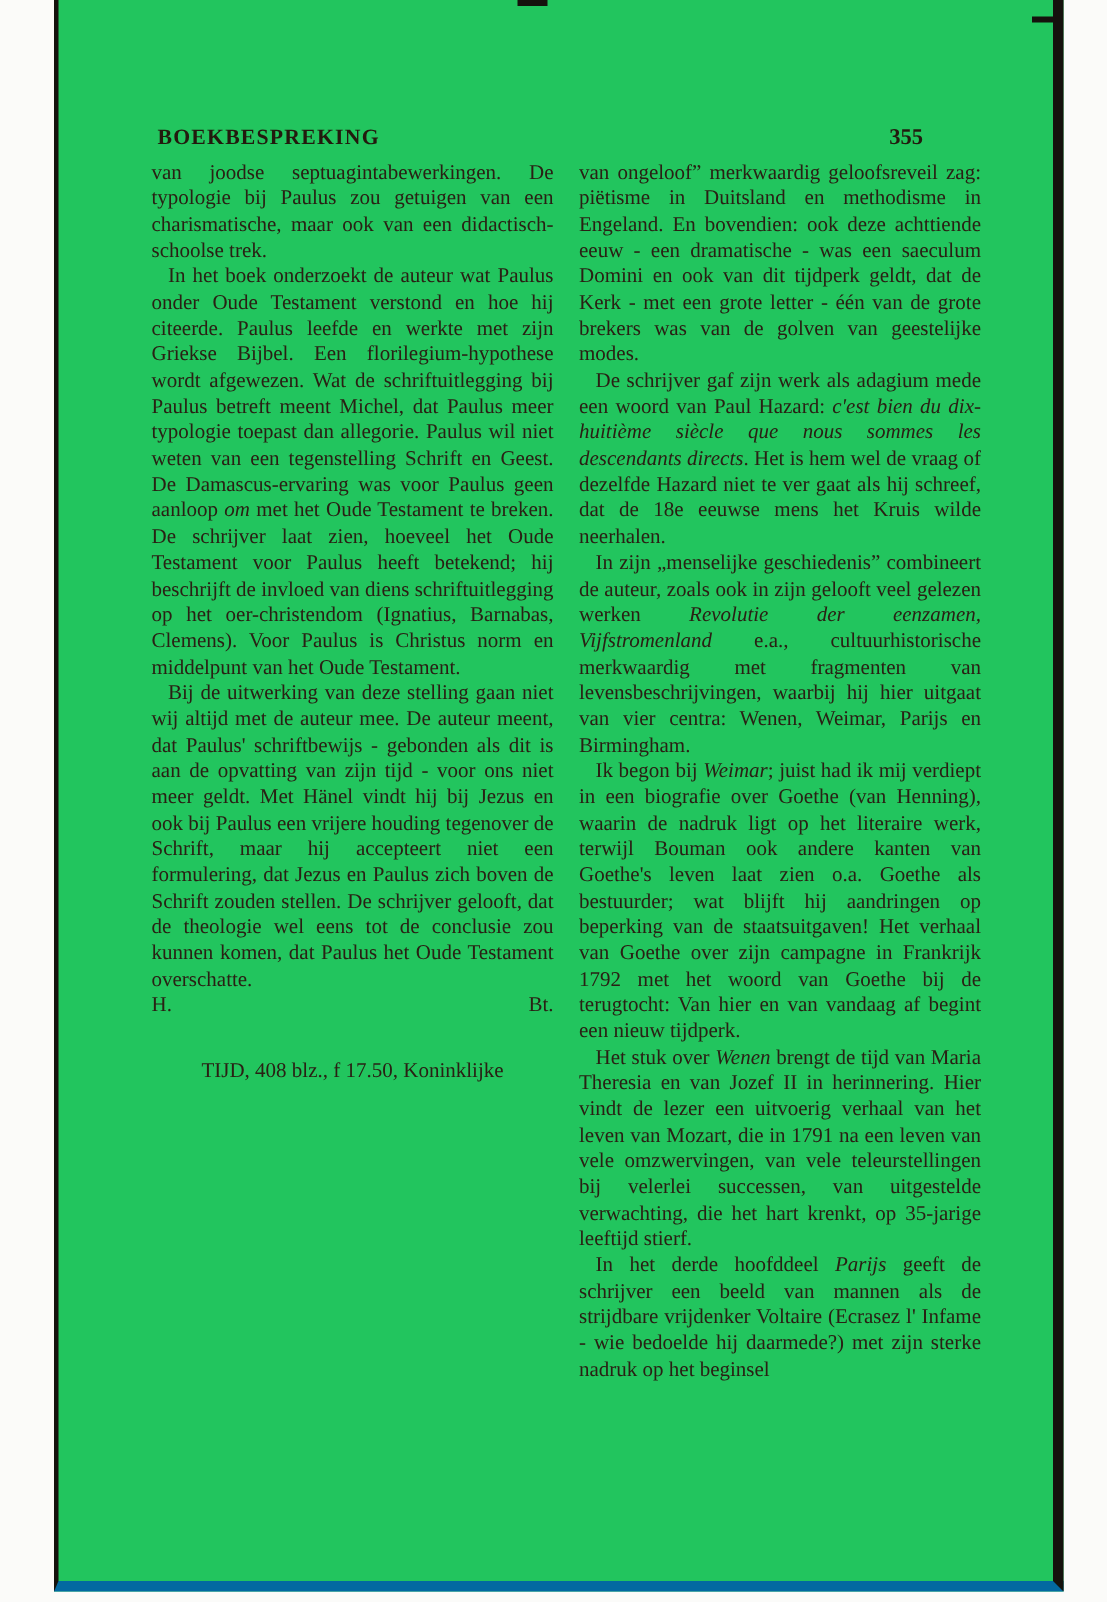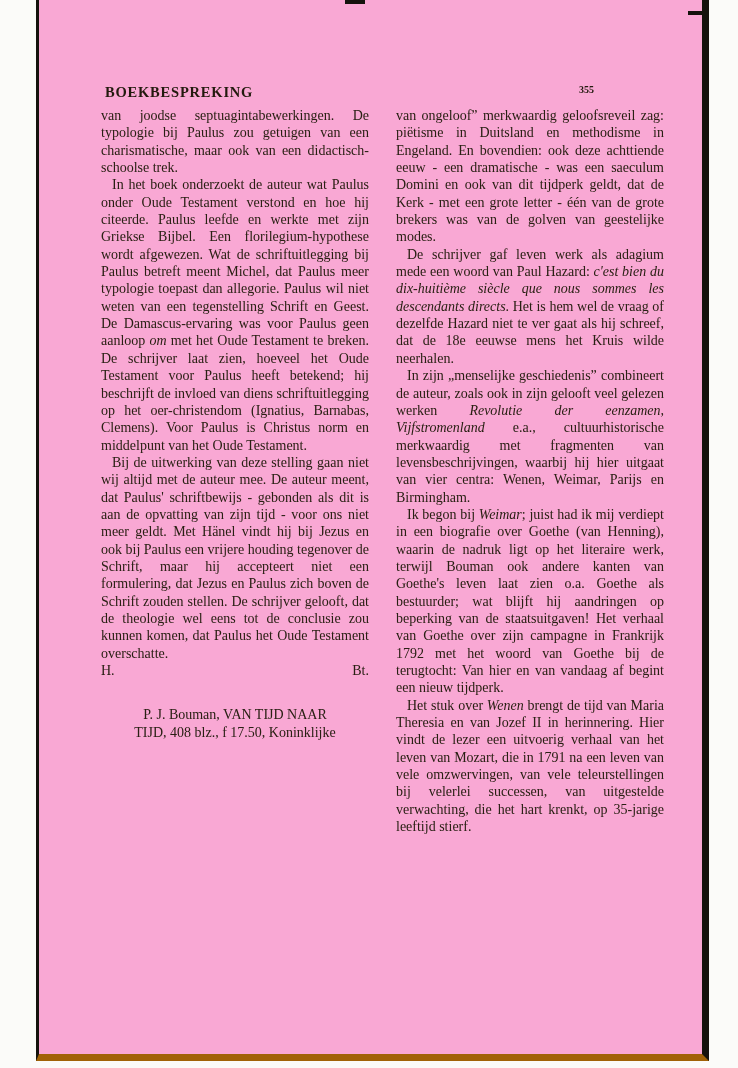--- a/index.html
+++ b/index.html
@@ -7,24 +7,24 @@
     width: 738px; height: 1068px;
     background: #fbfbf9;
     font-family: "Liberation Serif", "DejaVu Serif", serif;
     overflow: hidden;
     position: relative;
   }
   .scan-page {
     position: absolute;
     left: 36px; top: 0;
     width: 663px; height: 1054px;
-    background: #f9a8d4;
+    background: #22c55e;
     border-left: 3px solid #15120d;
     border-right: 7px solid #15120d;
-    border-bottom: 7px solid #a16207;
+    border-bottom: 7px solid #0369a1;
   }
   .edge-tick-top {
     position: absolute;
     left: 345px; top: 0;
     width: 20px; height: 4px;
     background: #15120d;
   }
   .edge-tick-right {
     position: absolute;
     left: 688px; top: 11px;
@@ -36,36 +36,36 @@
     left: 66px; top: 84px;
     font-size: 14.5px;
     font-weight: bold;
     letter-spacing: 0.8px;
     color: #231a0e;
   }
   .header-pagenum {
     position: absolute;
     left: 540px; top: 84px;
     width: 50px;
-    text-align: left;
-    font-size: 10px;
+    text-align: center;
+    font-size: 15px;
     font-weight: bold;
     color: #231a0e;
   }
   .col {
     position: absolute;
     top: 107px;
     width: 268px;
     color: #2a2014;
     font-size: 14px;
     line-height: 17.35px;
     text-align: justify;
   }
   .col-left  { left: 62px; }
-  .col-right { left: 357px; }
+  .col-right { left: 347px; }
   .para { margin: 0; }
   .para.ind { text-indent: 11px; }
   .para em { font-style: italic; }
   .signature-row {
     display: flex;
     justify-content: space-between;
     margin: 0;
   }
   .citation {
     margin-top: 27px;
@@ -85,30 +85,30 @@
     <div>
         <p class="para"><span>van joodse septuagintabewerkingen. De typologie bij Paulus zou getuigen van een charismatische, maar ook van een didactisch-schoolse trek.</span></p>
         <p class="para ind"><span>In het boek onderzoekt de auteur wat Paulus onder Oude Testament verstond en hoe hij citeerde. Paulus leefde en werkte met zijn Griekse Bijbel. Een florilegium-hypothese wordt afgewezen. Wat de schriftuitlegging bij Paulus betreft meent Michel, dat Paulus meer typologie toepast dan allegorie. Paulus wil niet weten van een tegenstelling Schrift en Geest. De Damascus-ervaring was voor Paulus geen aanloop </span><em>om</em><span> met het Oude Testament te breken. De schrijver laat zien, hoeveel het Oude Testament voor Paulus heeft betekend; hij beschrijft de invloed van diens schriftuitlegging op het oer-christendom (Ignatius, Barnabas, Clemens). Voor Paulus is Christus norm en middelpunt van het Oude Testament.</span></p>
         <p class="para ind"><span>Bij de uitwerking van deze stelling gaan niet wij altijd met de auteur mee. De auteur meent, dat Paulus' schriftbewijs - gebonden als dit is aan de opvatting van zijn tijd - voor ons niet meer geldt. Met Hänel vindt hij bij Jezus en ook bij Paulus een vrijere houding tegenover de Schrift, maar hij accepteert niet een formulering, dat Jezus en Paulus zich boven de Schrift zouden stellen. De schrijver gelooft, dat de theologie wel eens tot de conclusie zou kunnen komen, dat Paulus het Oude Testament overschatte.</span></p>
       </div>
     <p class="para signature-row">
       <span>H.</span>
       <span>Bt.</span>
     </p>
     <div class="citation">
-        <div class="cit-line">P. J. Bouman, VAN TIJD NAAR</div>
         <div class="cit-line">TIJD, 408 blz., f 17.50, Koninklijke</div>
       </div>
   </div>
 
   <div class="col col-right">
     <div>
         <p class="para"><span>van ongeloof” merkwaardig geloofsreveil zag: piëtisme in Duitsland en methodisme in Engeland. En bovendien: ook deze achttiende eeuw - een dramatische - was een saeculum Domini en ook van dit tijdperk geldt, dat de Kerk - met een grote letter - één van de grote brekers was van de golven van geestelijke modes.</span></p>
-        <p class="para ind"><span>De schrijver gaf leven werk als adagium mede een woord van Paul Hazard: </span><em>c'est bien du dix-huitième siècle que nous sommes les descendants directs</em><span>. Het is hem wel de vraag of dezelfde Hazard niet te ver gaat als hij schreef, dat de 18e eeuwse mens het Kruis wilde neerhalen.</span></p>
+        <p class="para ind"><span>De schrijver gaf zijn werk als adagium mede een woord van Paul Hazard: </span><em>c'est bien du dix-huitième siècle que nous sommes les descendants directs</em><span>. Het is hem wel de vraag of dezelfde Hazard niet te ver gaat als hij schreef, dat de 18e eeuwse mens het Kruis wilde neerhalen.</span></p>
         <p class="para ind"><span>In zijn „menselijke geschiedenis” combineert de auteur, zoals ook in zijn gelooft veel gelezen werken </span><em>Revolutie der eenzamen, Vijfstromenland</em><span> e.a., cultuurhistorische merkwaardig met fragmenten van levensbeschrijvingen, waarbij hij hier uitgaat van vier centra: Wenen, Weimar, Parijs en Birmingham.</span></p>
         <p class="para ind"><span>Ik begon bij </span><em>Weimar</em><span>; juist had ik mij verdiept in een biografie over Goethe (van Henning), waarin de nadruk ligt op het literaire werk, terwijl Bouman ook andere kanten van Goethe's leven laat zien o.a. Goethe als bestuurder; wat blijft hij aandringen op beperking van de staatsuitgaven! Het verhaal van Goethe over zijn campagne in Frankrijk 1792 met het woord van Goethe bij de terugtocht: Van hier en van vandaag af begint een nieuw tijdperk.</span></p>
         <p class="para ind"><span>Het stuk over </span><em>Wenen</em><span> brengt de tijd van Maria Theresia en van Jozef II in herinnering. Hier vindt de lezer een uitvoerig verhaal van het leven van Mozart, die in 1791 na een leven van vele omzwervingen, van vele teleurstellingen bij velerlei successen, van uitgestelde verwachting, die het hart krenkt, op 35-jarige leeftijd stierf.</span></p>
+        <p class="para ind"><span>In het derde hoofddeel </span><em>Parijs</em><span> geeft de schrijver een beeld van mannen als de strijdbare vrijdenker Voltaire (Ecrasez l' Infame - wie bedoelde hij daarmede?) met zijn sterke nadruk op het beginsel</span></p>
       </div>
   </div>
 </div>
 
 <div class="edge-tick-top"></div>
 <div class="edge-tick-right"></div>
 
 </body></html>

